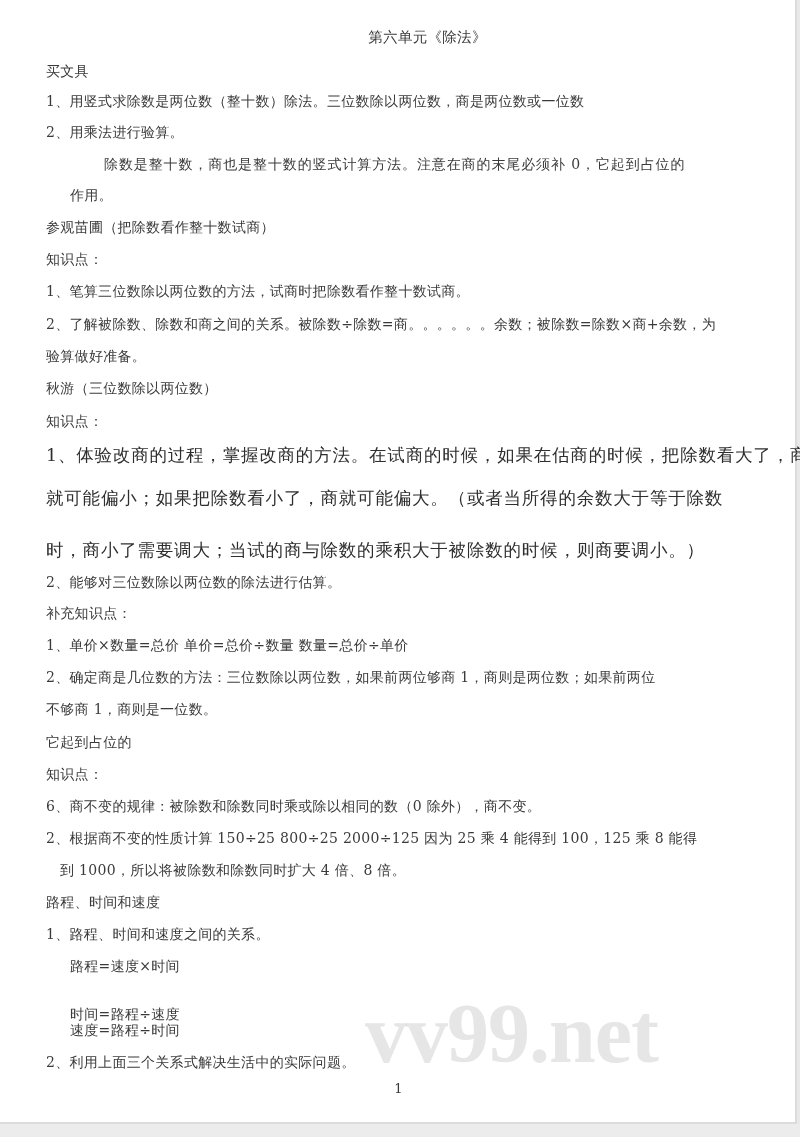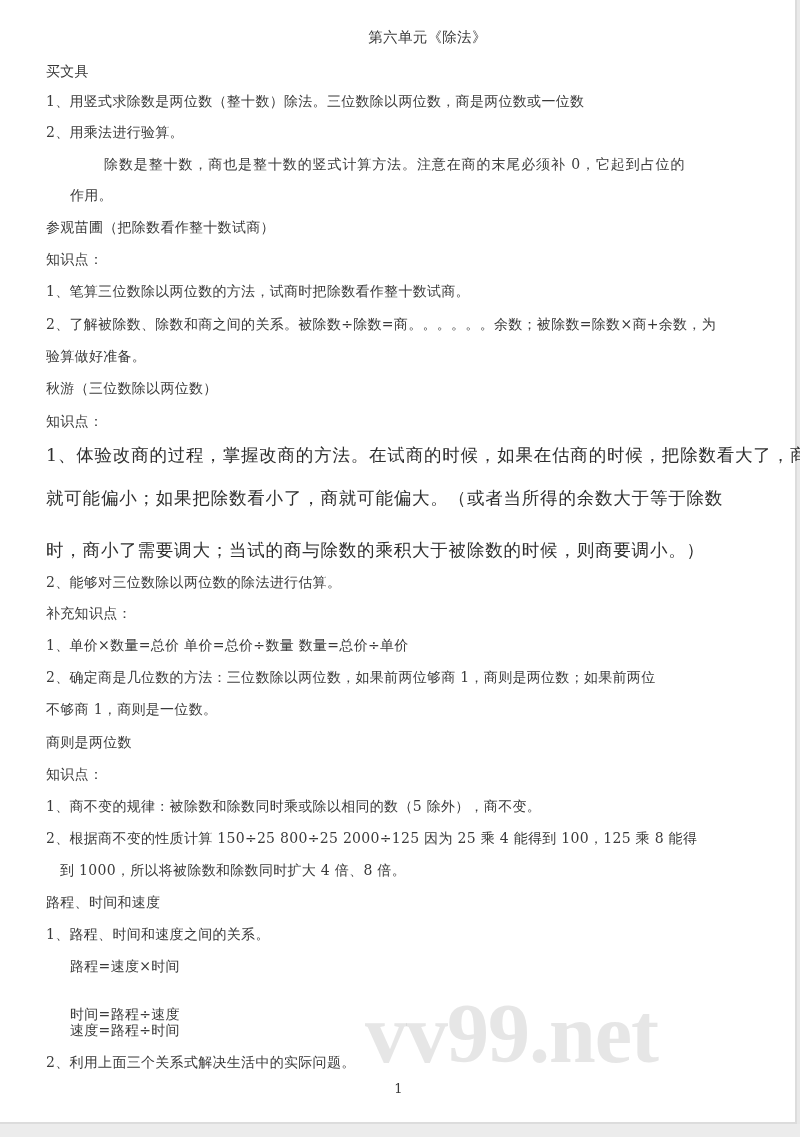--- a/index.html
+++ b/index.html
@@ -97,23 +97,23 @@
   <div class="line" style="left:46px; top:412px;">知识点：</div>
   <div class="line big" style="left:46px; top:444px;">1、体验改商的过程，掌握改商的方法。在试商的时候，如果在估商的时候，把除数看大了，商</div>
   <div class="line big" style="left:46px; top:487px;">就可能偏小；如果把除数看小了，商就可能偏大。（或者当所得的余数大于等于除数</div>
   <div class="line big" style="left:46px; top:530px;margin-top:9px;">时，商小了需要调大；当试的商与除数的乘积大于被除数的时候，则商要调小。）</div>
   <div class="line" style="left:46px; top:573px;">2、能够对三位数除以两位数的除法进行估算。</div>
   <div class="line" style="left:46px; top:604px;">补充知识点：</div>
   <div class="line" style="left:46px; top:636px;">1、单价×数量=总价  单价=总价÷数量    数量=总价÷单价</div>
   <div class="line" style="left:46px; top:668px;">2、确定商是几位数的方法：三位数除以两位数，如果前两位够商 1，商则是两位数；如果前两位</div>
   <div class="line" style="left:46px; top:700px;">不够商 1，商则是一位数。</div>
 
-  <div class="line" style="left:46px; top:733px;">商则是两位数</div>
+  <div class="line" style="left:46px; top:733px;">它起到占位的</div>
   <div class="line" style="left:46px; top:765px;">知识点：</div>
-  <div class="line" style="left:46px; top:797px;">1、商不变的规律：被除数和除数同时乘或除以相同的数（5 除外），商不变。</div>
+  <div class="line" style="left:46px; top:797px;">6、商不变的规律：被除数和除数同时乘或除以相同的数（0 除外），商不变。</div>
   <div class="line" style="left:46px; top:829px;">2、根据商不变的性质计算 150÷25     800÷25     2000÷125 因为 25 乘 4 能得到 100，125 乘 8 能得</div>
   <div class="line" style="left:60px; top:861px;">到 1000，所以将被除数和除数同时扩大 4 倍、8 倍。</div>
 
   <div class="line" style="left:46px; top:893px;">路程、时间和速度</div>
   <div class="line" style="left:46px; top:925px;">1、路程、时间和速度之间的关系。</div>
   <div class="line" style="left:70px; top:957px;">路程=速度×时间</div>
   <div class="line" style="left:70px; top:989px;margin-top:16px;">时间=路程÷速度</div>
   <div class="line" style="left:70px; top:1021px;">速度=路程÷时间</div>
   <div class="line" style="left:46px; top:1053px;">2、利用上面三个关系式解决生活中的实际问题。</div>
 

